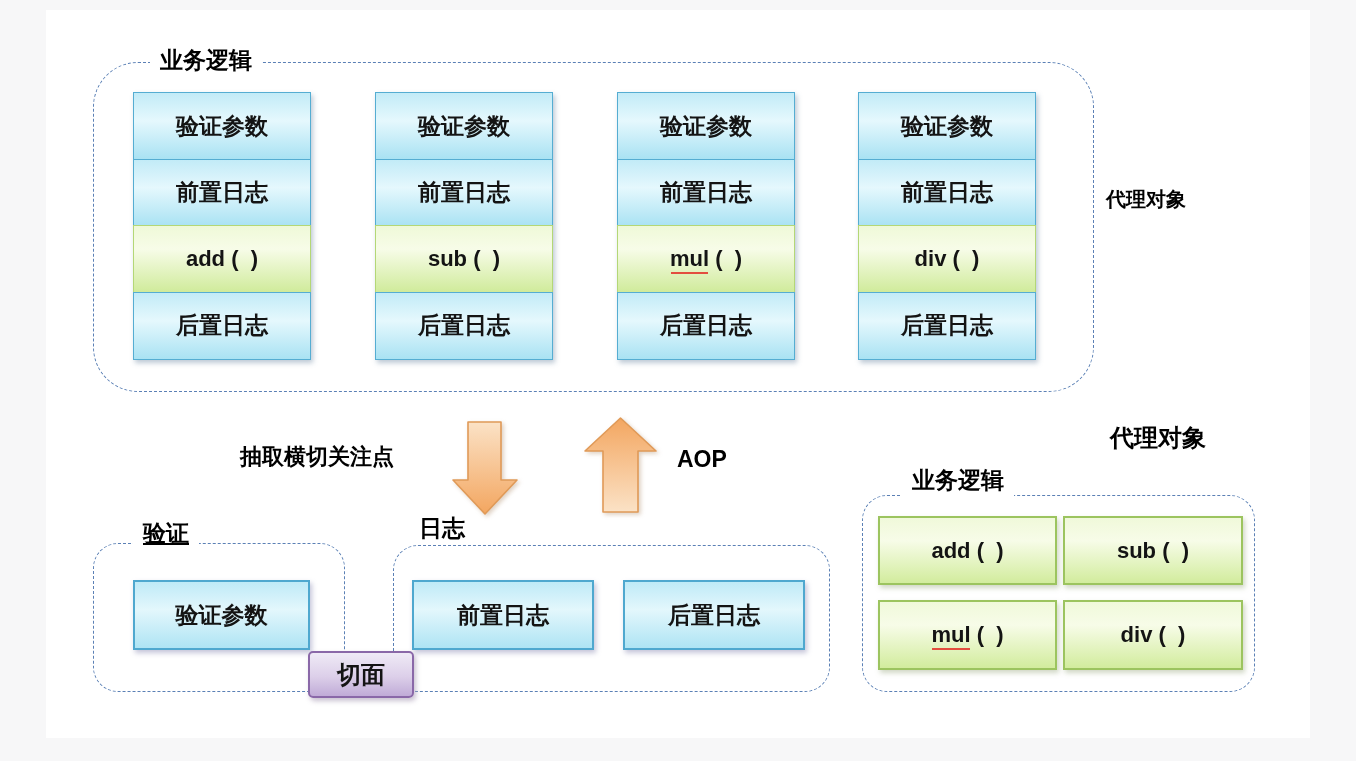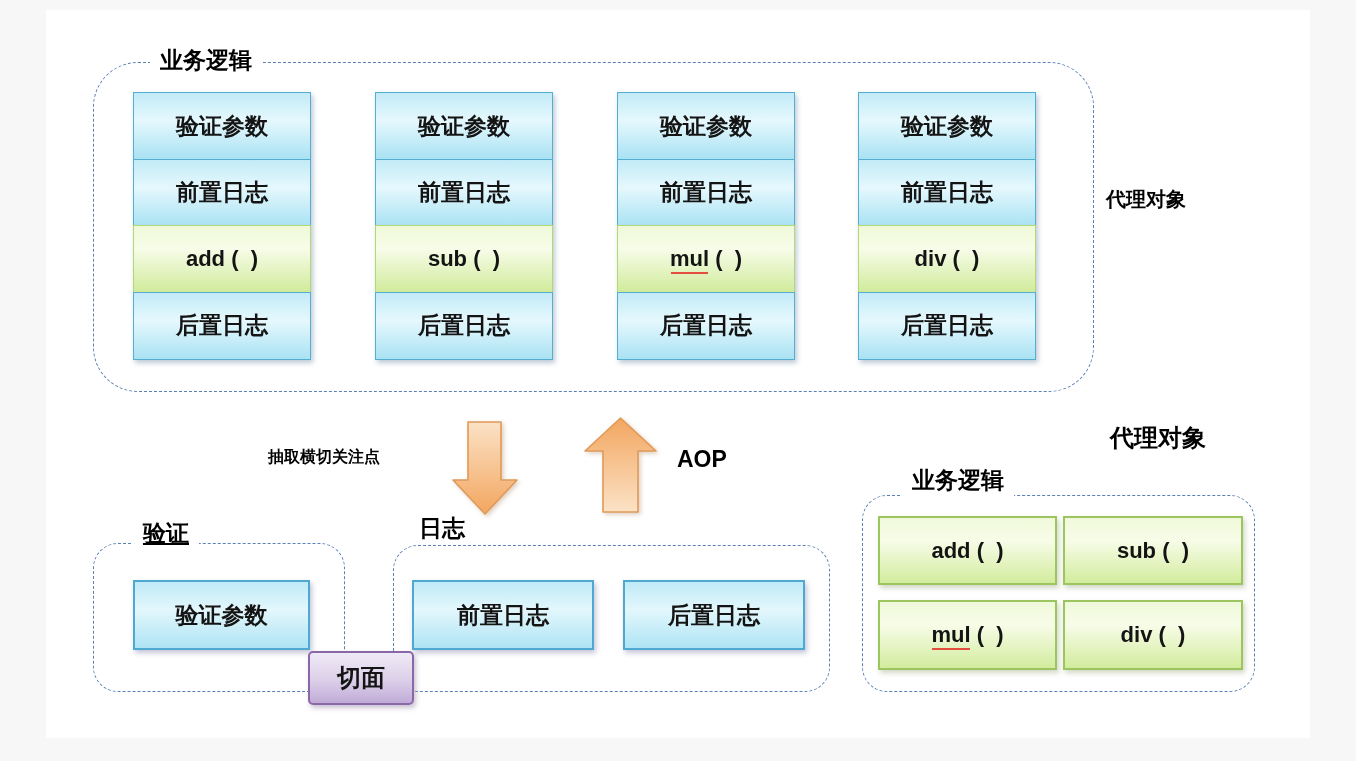--- a/index.html
+++ b/index.html
@@ -61,21 +61,21 @@
   }
   .greenbox {
     position:absolute; box-sizing:border-box; z-index:3;
     border:2px solid #9cc45f;
     background:linear-gradient(180deg,#f0f9da 0%,#f7fce8 35%,#d2ec9d 100%);
     display:flex; align-items:center; justify-content:center;
     font-size:22px; font-weight:600; white-space:pre;
     box-shadow:2px 3px 5px rgba(120,140,90,.35);
   }
   .aspectbox {
-    position:absolute; left:308px; top:651px; width:106px; height:54px;
+    position:absolute; left:308px; top:651px; width:106px; height:47px;
     box-sizing:border-box; z-index:6;
     border:2px solid #8a68a8; border-radius:5px;
     background:linear-gradient(180deg,#efeaf6 0%,#dccfe9 55%,#c0abd7 100%);
     display:flex; align-items:center; justify-content:center;
     font-size:24px; font-weight:bold;
     box-shadow:2px 3px 5px rgba(120,100,140,.40);
   }
   .arrow { position:absolute; z-index:2; filter:drop-shadow(2px 2px 2px rgba(160,120,80,.35)); }
 </style>
 </head>
@@ -109,21 +109,21 @@
     <div class="cell">后置日志</div>
   </div>
 
   <div class="stack" style="left:858px;">
     <div class="cell">验证参数</div>
     <div class="cell">前置日志</div>
     <div class="cell green method"><span>div</span><span> (  )</span></div>
     <div class="cell">后置日志</div>
   </div>
 
-  <div class="lbl" style="left:240px; top:441px; font-size:16px;margin-left:28px;">抽取横切关注点</div>
+  <div class="lbl" style="left:240px; top:441px; font-size:22px;">抽取横切关注点</div>
   <svg class="arrow" style="left:452px; top:421px;" width="66" height="95" viewBox="0 0 66 95">
     <defs>
       <linearGradient id="downGrad" x1="0" y1="0" x2="0" y2="1">
         <stop offset="0" stop-color="#fbe2c6"></stop>
           <stop offset="1" stop-color="#f3a660"></stop>
       </linearGradient>
     </defs>
     <polygon points="16,1 49,1 49,59 65,59 33,93 1,59 16,59" fill="url(#downGrad)" stroke="#e09a58" stroke-width="1.6" stroke-linejoin="round"></polygon>
   </svg>
   <svg class="arrow" style="left:584px; top:417px;" width="73" height="96" viewBox="0 0 73 96">

